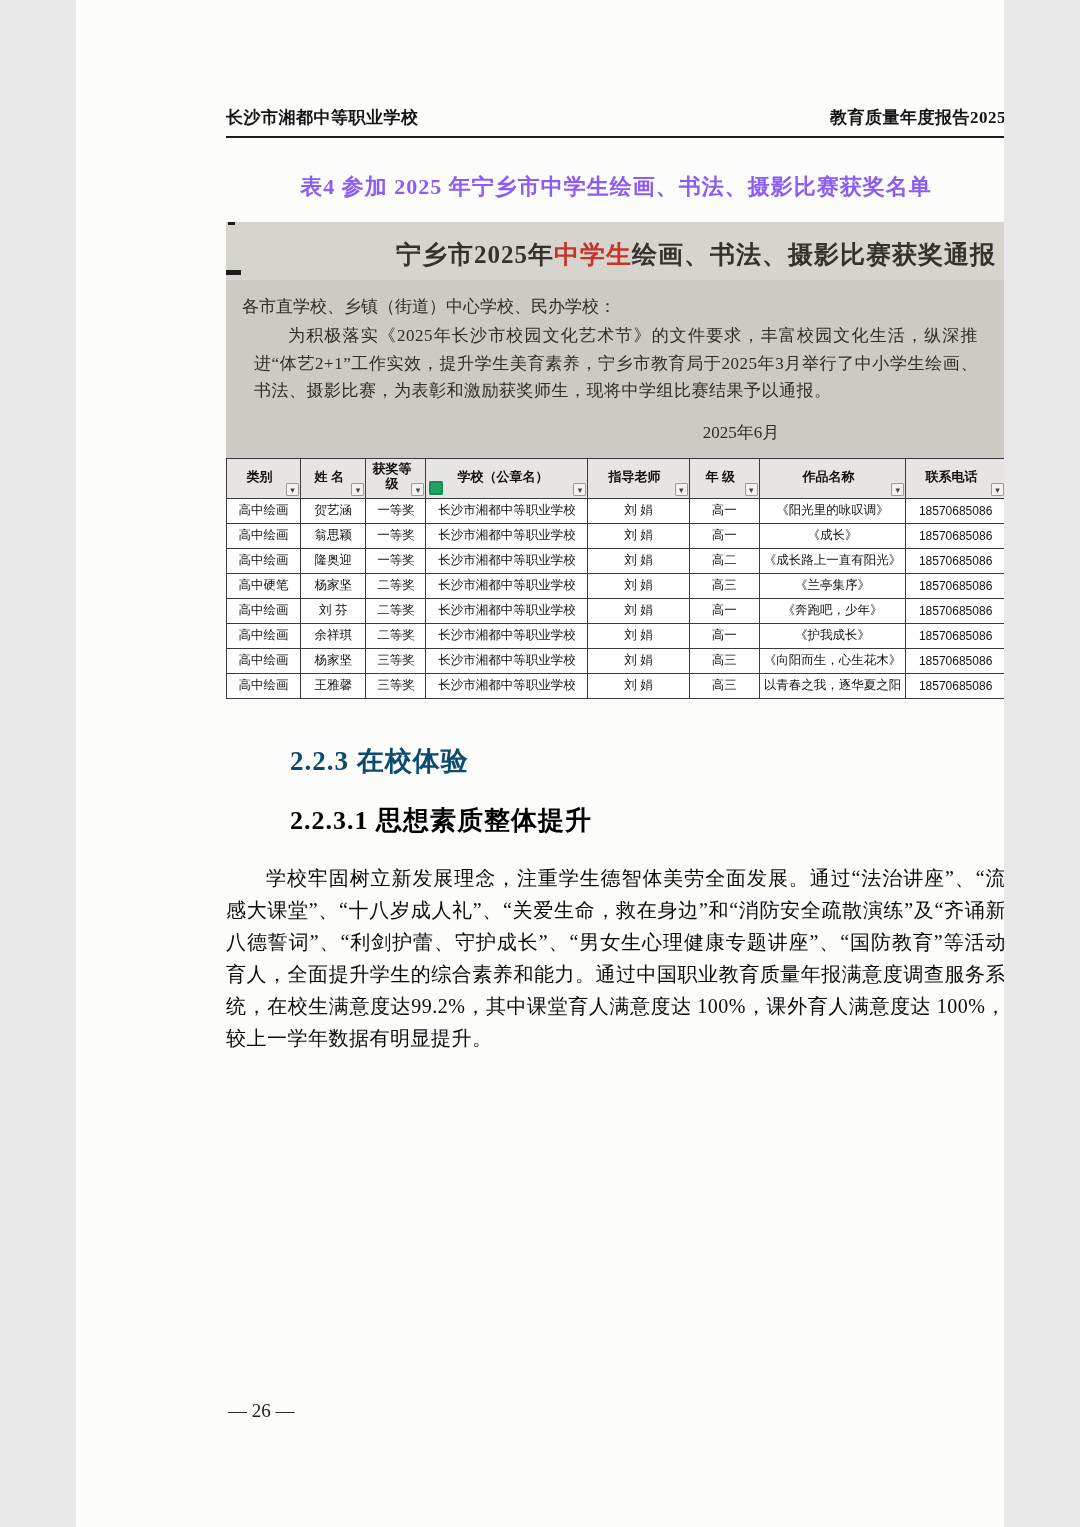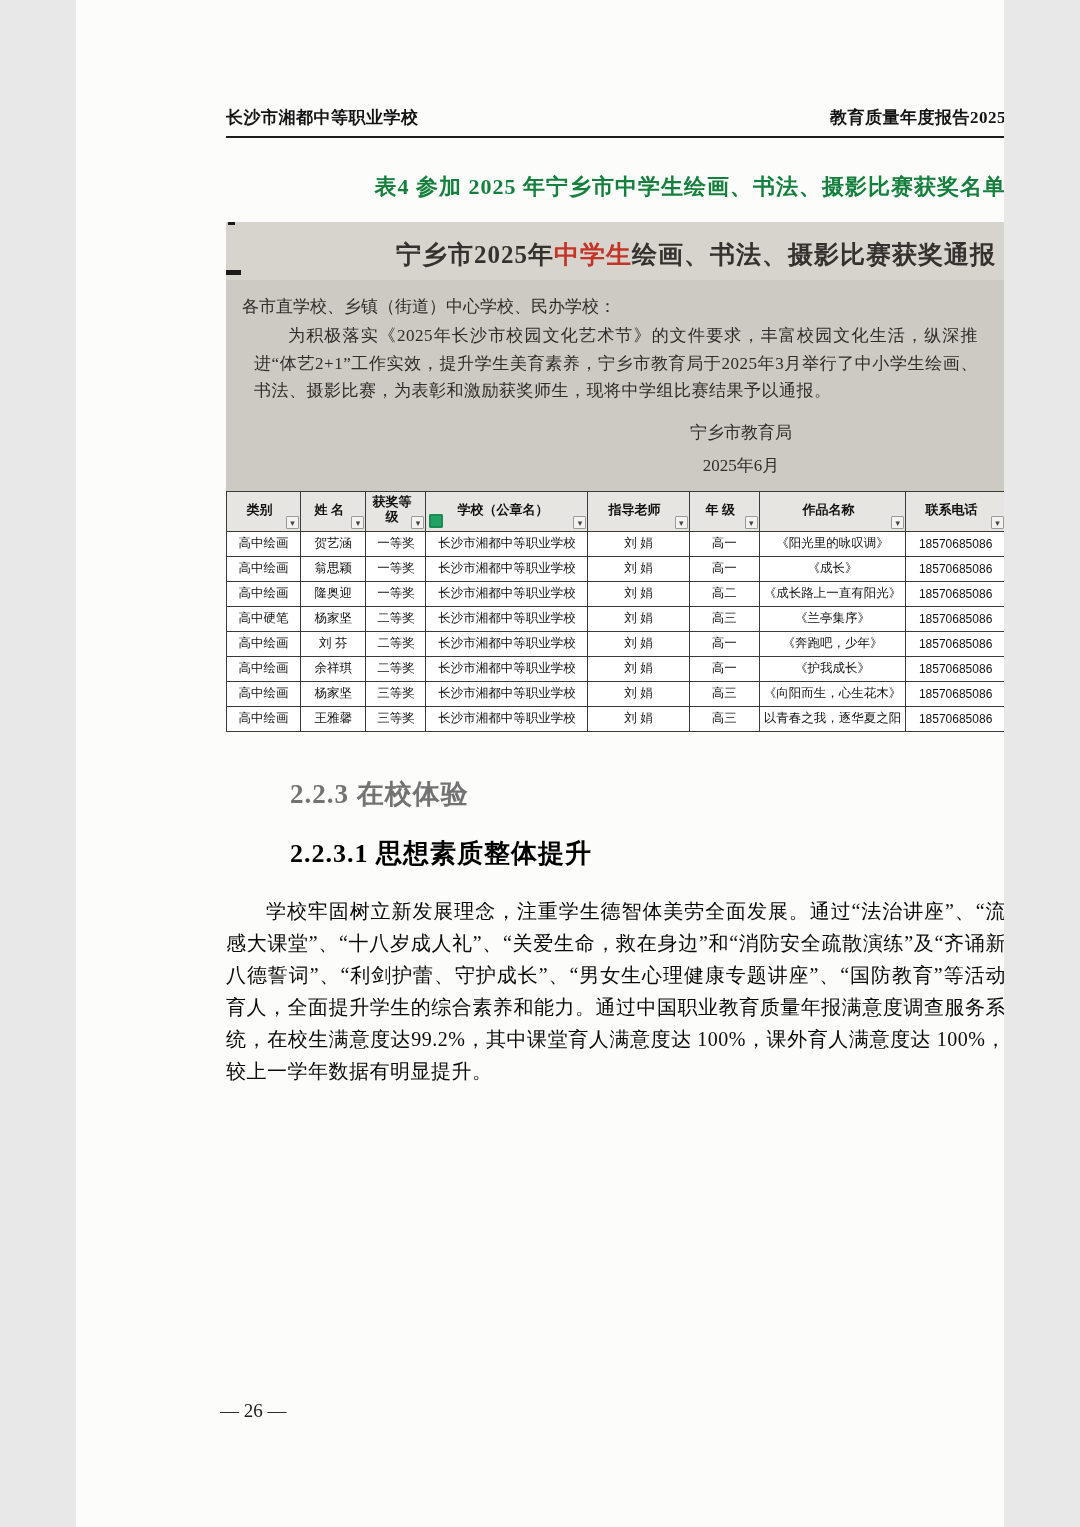--- a/index.html
+++ b/index.html
@@ -14,21 +14,21 @@
   
   .page-header {
     display:flex; justify-content:space-between; align-items:flex-end;
     padding-top:106px; font-weight:bold; font-size:17px; color:#141414;
     letter-spacing:.5px;
   }
   .header-rule { border-bottom:2px solid #1c1c1c; margin-top:7px; }
 
   
   .table-caption {
-    text-align:right; font-size:22px; font-weight:bold; color:#15803d;
+    text-align:center; font-size:22px; font-weight:bold; color:#8b5cf6;
     margin-top:34px; letter-spacing:1px;
   }
 
   
   .notice {
     margin-top:20px; position:relative; color:#2f2d2a;
     background:linear-gradient(#d7d4ce 0, #d7d4ce 58px, #cdcac3 58px);
     padding:10px 10px 10px;
   }
   .notice-title {
@@ -71,28 +71,28 @@
     position:absolute; right:1px; bottom:2px; width:13px; height:13px;
     font-size:9px; line-height:12px; color:#444; text-align:center;
     border:1px solid #9a9a9a; background:#f3f2ef; border-radius:1px;
   }
   .green-icon {
     position:absolute; left:3px; bottom:3px; width:14px; height:14px;
     background:#21a366; border-radius:2px; box-shadow:inset 0 0 0 2px #1a8b55;
   }
 
   
-  .sec-h1 { margin:44px 0 0 64px; font-size:27px; font-weight:bold; color:#737373; letter-spacing:1px; }
+  .sec-h1 { margin:44px 0 0 64px; font-size:27px; font-weight:bold; color:#0c4a6e; letter-spacing:1px; }
   .sec-h2 { margin:24px 0 0 64px; font-size:26px; font-weight:bold; color:#000; letter-spacing:1px; }
   .body-para {
     margin-top:24px; font-size:20px; line-height:1.6; text-align:justify;
     text-indent:2em; color:#0b0b0b; letter-spacing:.5px;
   }
 
-  .page-footer { position:absolute; left:144px; top:1400px; font-size:19px; color:#1e1e1e; }
+  .page-footer { position:absolute; left:152px; top:1400px; font-size:19px; color:#1e1e1e; }
 </style>
 </head>
 <body>
 
 <div class="page">
   <div class="content">
 
     <header class="page-header">
       <span>长沙市湘都中等职业学校</span>
       <span>教育质量年度报告2025</span>
@@ -103,21 +103,20 @@
 
     <figure class="notice">
       <span class="scan-artifact artifact-a"></span>
       <span class="scan-artifact artifact-b"></span>
       <div class="notice-title">
         <span>宁乡市2025年</span><span class="hl" style="color: rgb(196, 52, 39);">中学生</span><span>绘画、书法、摄影比赛获奖通报</span>
       </div>
       <div class="notice-salutation">各市直学校、乡镇（街道）中心学校、民办学校：</div>
       <p class="notice-body">为积极落实《2025年长沙市校园文化艺术节》的文件要求，丰富校园文化生活，纵深推进“体艺2+1”工作实效，提升学生美育素养，宁乡市教育局于2025年3月举行了中小学生绘画、书法、摄影比赛，为表彰和激励获奖师生，现将中学组比赛结果予以通报。</p>
       <div class="notice-signoff">
-        <div class="notice-signer">宁乡市教育局</div>
         <div class="notice-date">2025年6月</div>
       </div>
     </figure>
 
     <table class="awards">
       <colgroup>
         <col class="c0">
           <col class="c1">
           <col class="c2">
           <col class="c3">

